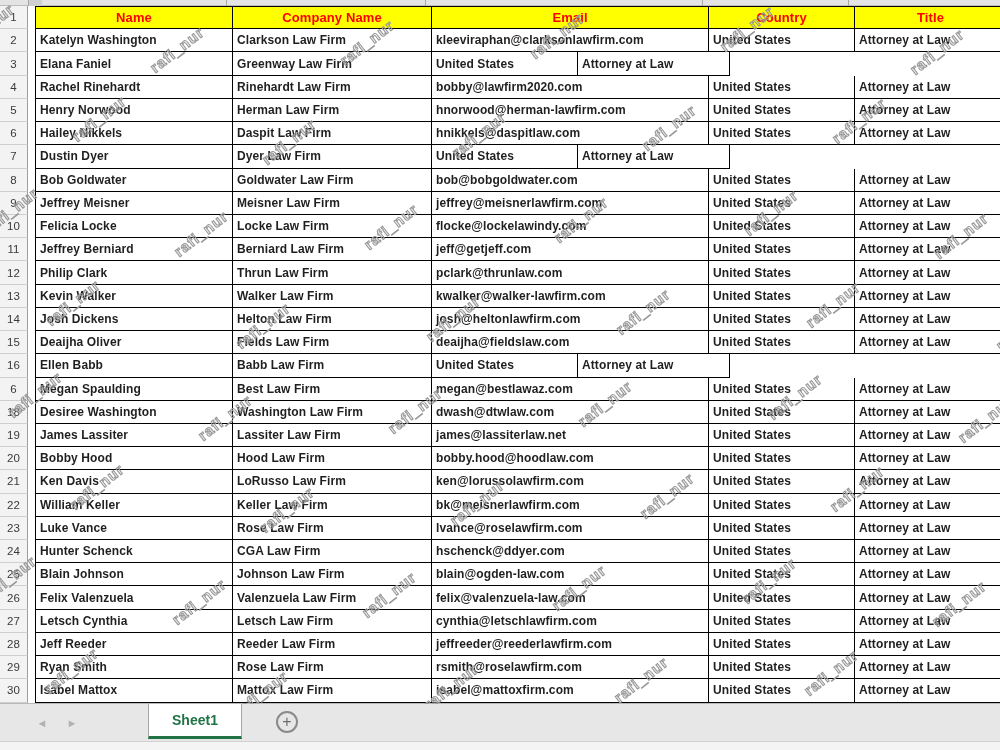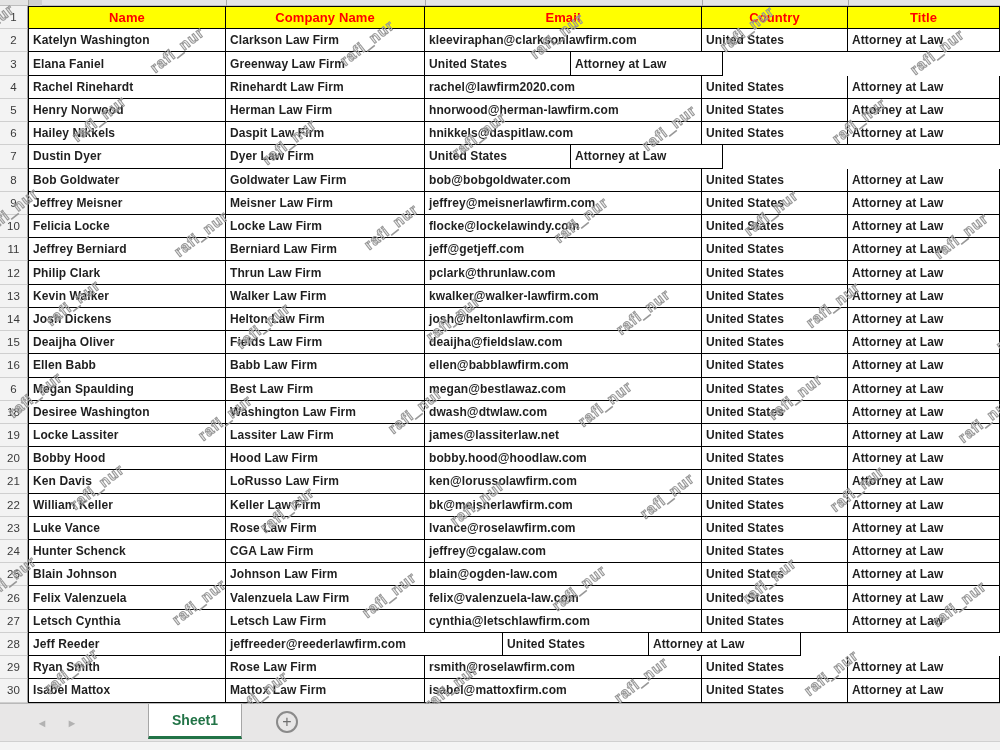--- a/index.html
+++ b/index.html
@@ -21,21 +21,21 @@
     display:flex; align-items:center; justify-content:center;
     font-size:11.5px; color:#3a3a3a;
   }
   .cell {
     display:flex; align-items:center; padding-left:4px; overflow:hidden; white-space:nowrap;
     border-right:1px solid #000; border-bottom:1px solid #000;
     font-size:12px; font-weight:600; color:#1f1f1f; letter-spacing:0.1px;
   }
   .cell.first { border-left:1px solid #000; }
   .row.hdr-row .cell { border-top:1px solid #000; }
-  .col-name    { width:198px; flex:0 0 198px; }
+  .col-name    { width:198px; flex:0 0 198px;margin-left:7px; }
   .col-company { width:199px; flex:0 0 199px; }
   .col-email   { width:277px; flex:0 0 277px; }
   .col-country { width:146px; flex:0 0 146px; }
   .col-title   { width:152px; flex:0 0 152px; }
   .hdr {
     background:#FFFF00; color:#FF0000; font-weight:bold; font-size:13px;
     justify-content:center; padding-left:0;
   }
 
   
@@ -102,21 +102,21 @@
         <div class="gut">3</div>
         <div class="cell col-name first">Elana Faniel</div>
         <div class="cell col-company">Greenway Law Firm</div>
         <div class="cell col-country">United States</div>
         <div class="cell col-title">Attorney at Law</div>
       </div>
       <div class="row">
         <div class="gut">4</div>
         <div class="cell col-name first">Rachel Rinehardt</div>
         <div class="cell col-company">Rinehardt Law Firm</div>
-        <div class="cell col-email">rachel@lawfirm2020.com</div>
+        <div class="cell col-email">bobby@lawfirm2020.com</div>
         <div class="cell col-country">United States</div>
         <div class="cell col-title">Attorney at Law</div>
       </div>
       <div class="row">
         <div class="gut">5</div>
         <div class="cell col-name first">Henry Norwood</div>
         <div class="cell col-company">Herman Law Firm</div>
         <div class="cell col-email">hnorwood@herman-lawfirm.com</div>
         <div class="cell col-country">United States</div>
         <div class="cell col-title">Attorney at Law</div>
@@ -197,21 +197,20 @@
         <div class="cell col-name first">Deaijha Oliver</div>
         <div class="cell col-company">Fields Law Firm</div>
         <div class="cell col-email">deaijha@fieldslaw.com</div>
         <div class="cell col-country">United States</div>
         <div class="cell col-title">Attorney at Law</div>
       </div>
       <div class="row">
         <div class="gut">16</div>
         <div class="cell col-name first">Ellen Babb</div>
         <div class="cell col-company">Babb Law Firm</div>
-        <div class="cell col-email">ellen@babblawfirm.com</div>
         <div class="cell col-country">United States</div>
         <div class="cell col-title">Attorney at Law</div>
       </div>
       <div class="row">
         <div class="gut">6</div>
         <div class="cell col-name first">Megan Spaulding</div>
         <div class="cell col-company">Best Law Firm</div>
         <div class="cell col-email">megan@bestlawaz.com</div>
         <div class="cell col-country">United States</div>
         <div class="cell col-title">Attorney at Law</div>
@@ -219,21 +218,21 @@
       <div class="row">
         <div class="gut">18</div>
         <div class="cell col-name first">Desiree Washington</div>
         <div class="cell col-company">Washington Law Firm</div>
         <div class="cell col-email">dwash@dtwlaw.com</div>
         <div class="cell col-country">United States</div>
         <div class="cell col-title">Attorney at Law</div>
       </div>
       <div class="row">
         <div class="gut">19</div>
-        <div class="cell col-name first">Locke Lassiter</div>
+        <div class="cell col-name first">James Lassiter</div>
         <div class="cell col-company">Lassiter Law Firm</div>
         <div class="cell col-email">james@lassiterlaw.net</div>
         <div class="cell col-country">United States</div>
         <div class="cell col-title">Attorney at Law</div>
       </div>
       <div class="row">
         <div class="gut">20</div>
         <div class="cell col-name first">Bobby Hood</div>
         <div class="cell col-company">Hood Law Firm</div>
         <div class="cell col-email">bobby.hood@hoodlaw.com</div>
@@ -261,21 +260,21 @@
         <div class="cell col-name first">Luke Vance</div>
         <div class="cell col-company">Rose Law Firm</div>
         <div class="cell col-email">lvance@roselawfirm.com</div>
         <div class="cell col-country">United States</div>
         <div class="cell col-title">Attorney at Law</div>
       </div>
       <div class="row">
         <div class="gut">24</div>
         <div class="cell col-name first">Hunter Schenck</div>
         <div class="cell col-company">CGA Law Firm</div>
-        <div class="cell col-email">jeffrey@cgalaw.com</div>
+        <div class="cell col-email">hschenck@ddyer.com</div>
         <div class="cell col-country">United States</div>
         <div class="cell col-title">Attorney at Law</div>
       </div>
       <div class="row">
         <div class="gut">25</div>
         <div class="cell col-name first">Blain Johnson</div>
         <div class="cell col-company">Johnson Law Firm</div>
         <div class="cell col-email">blain@ogden-law.com</div>
         <div class="cell col-country">United States</div>
         <div class="cell col-title">Attorney at Law</div>
@@ -292,20 +291,21 @@
         <div class="gut">27</div>
         <div class="cell col-name first">Letsch Cynthia</div>
         <div class="cell col-company">Letsch Law Firm</div>
         <div class="cell col-email">cynthia@letschlawfirm.com</div>
         <div class="cell col-country">United States</div>
         <div class="cell col-title">Attorney at Law</div>
       </div>
       <div class="row">
         <div class="gut">28</div>
         <div class="cell col-name first">Jeff Reeder</div>
+        <div class="cell col-company">Reeder Law Firm</div>
         <div class="cell col-email">jeffreeder@reederlawfirm.com</div>
         <div class="cell col-country">United States</div>
         <div class="cell col-title">Attorney at Law</div>
       </div>
       <div class="row">
         <div class="gut">29</div>
         <div class="cell col-name first">Ryan Smith</div>
         <div class="cell col-company">Rose Law Firm</div>
         <div class="cell col-email">rsmith@roselawfirm.com</div>
         <div class="cell col-country">United States</div>

